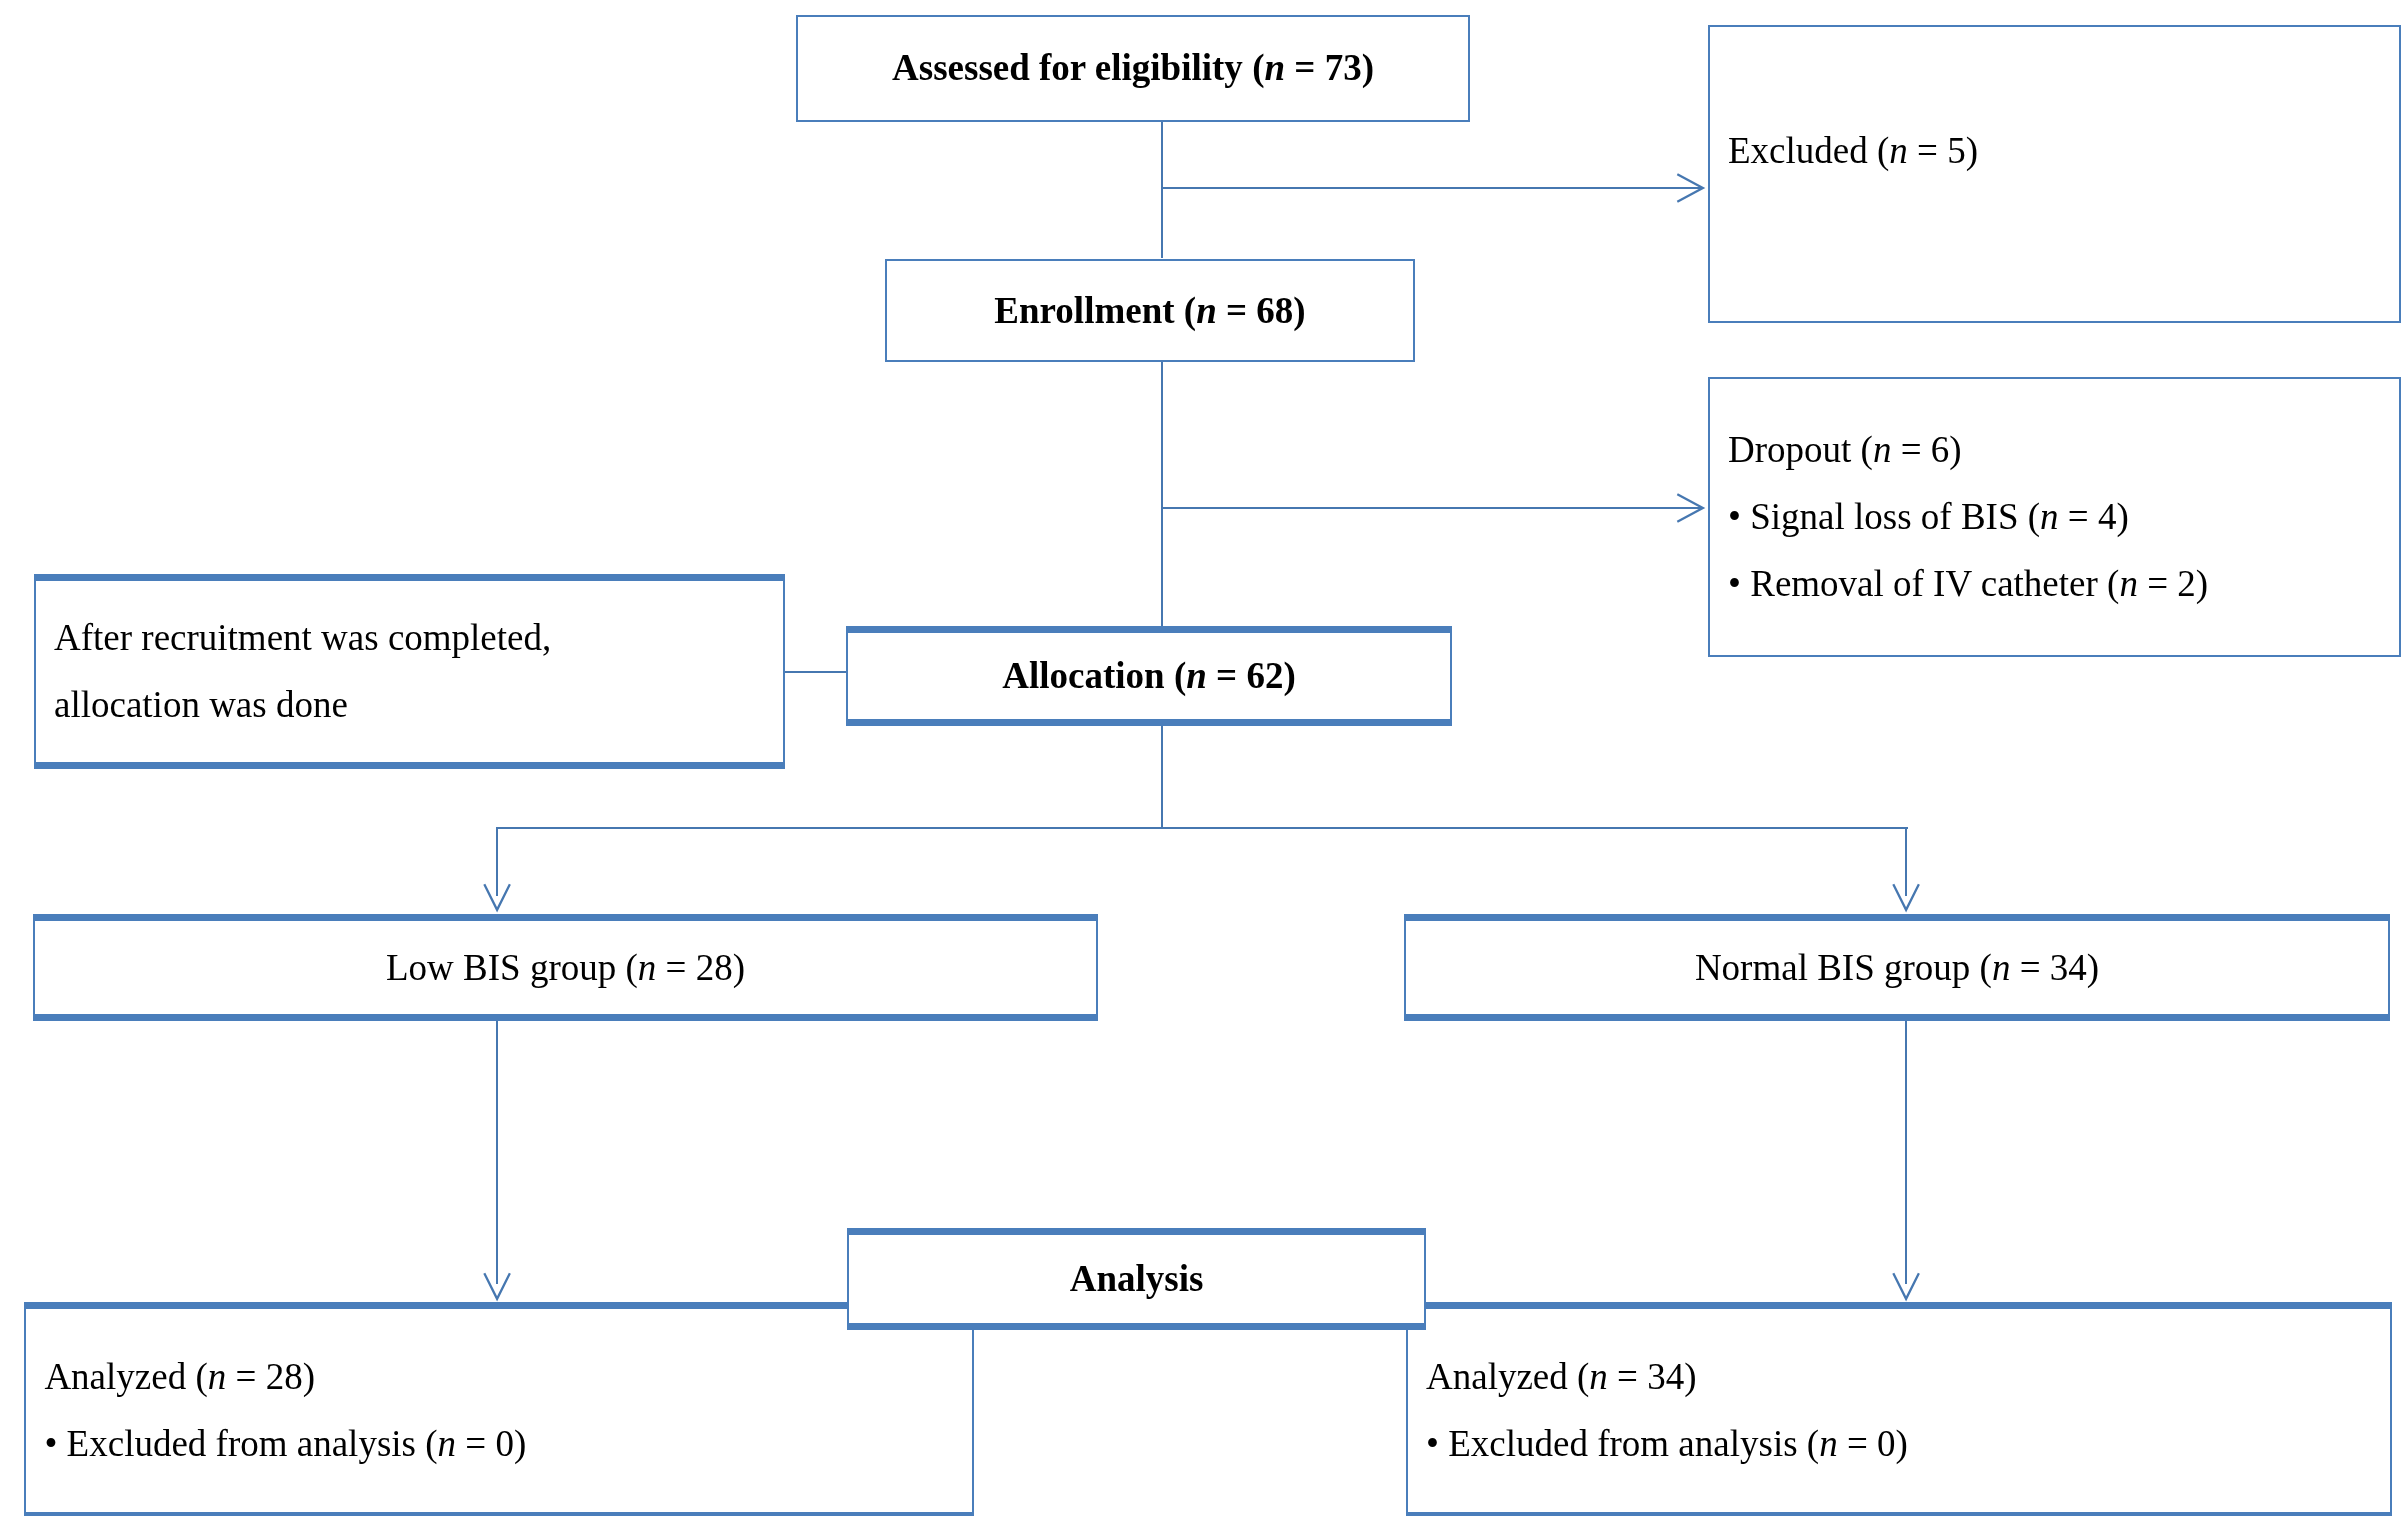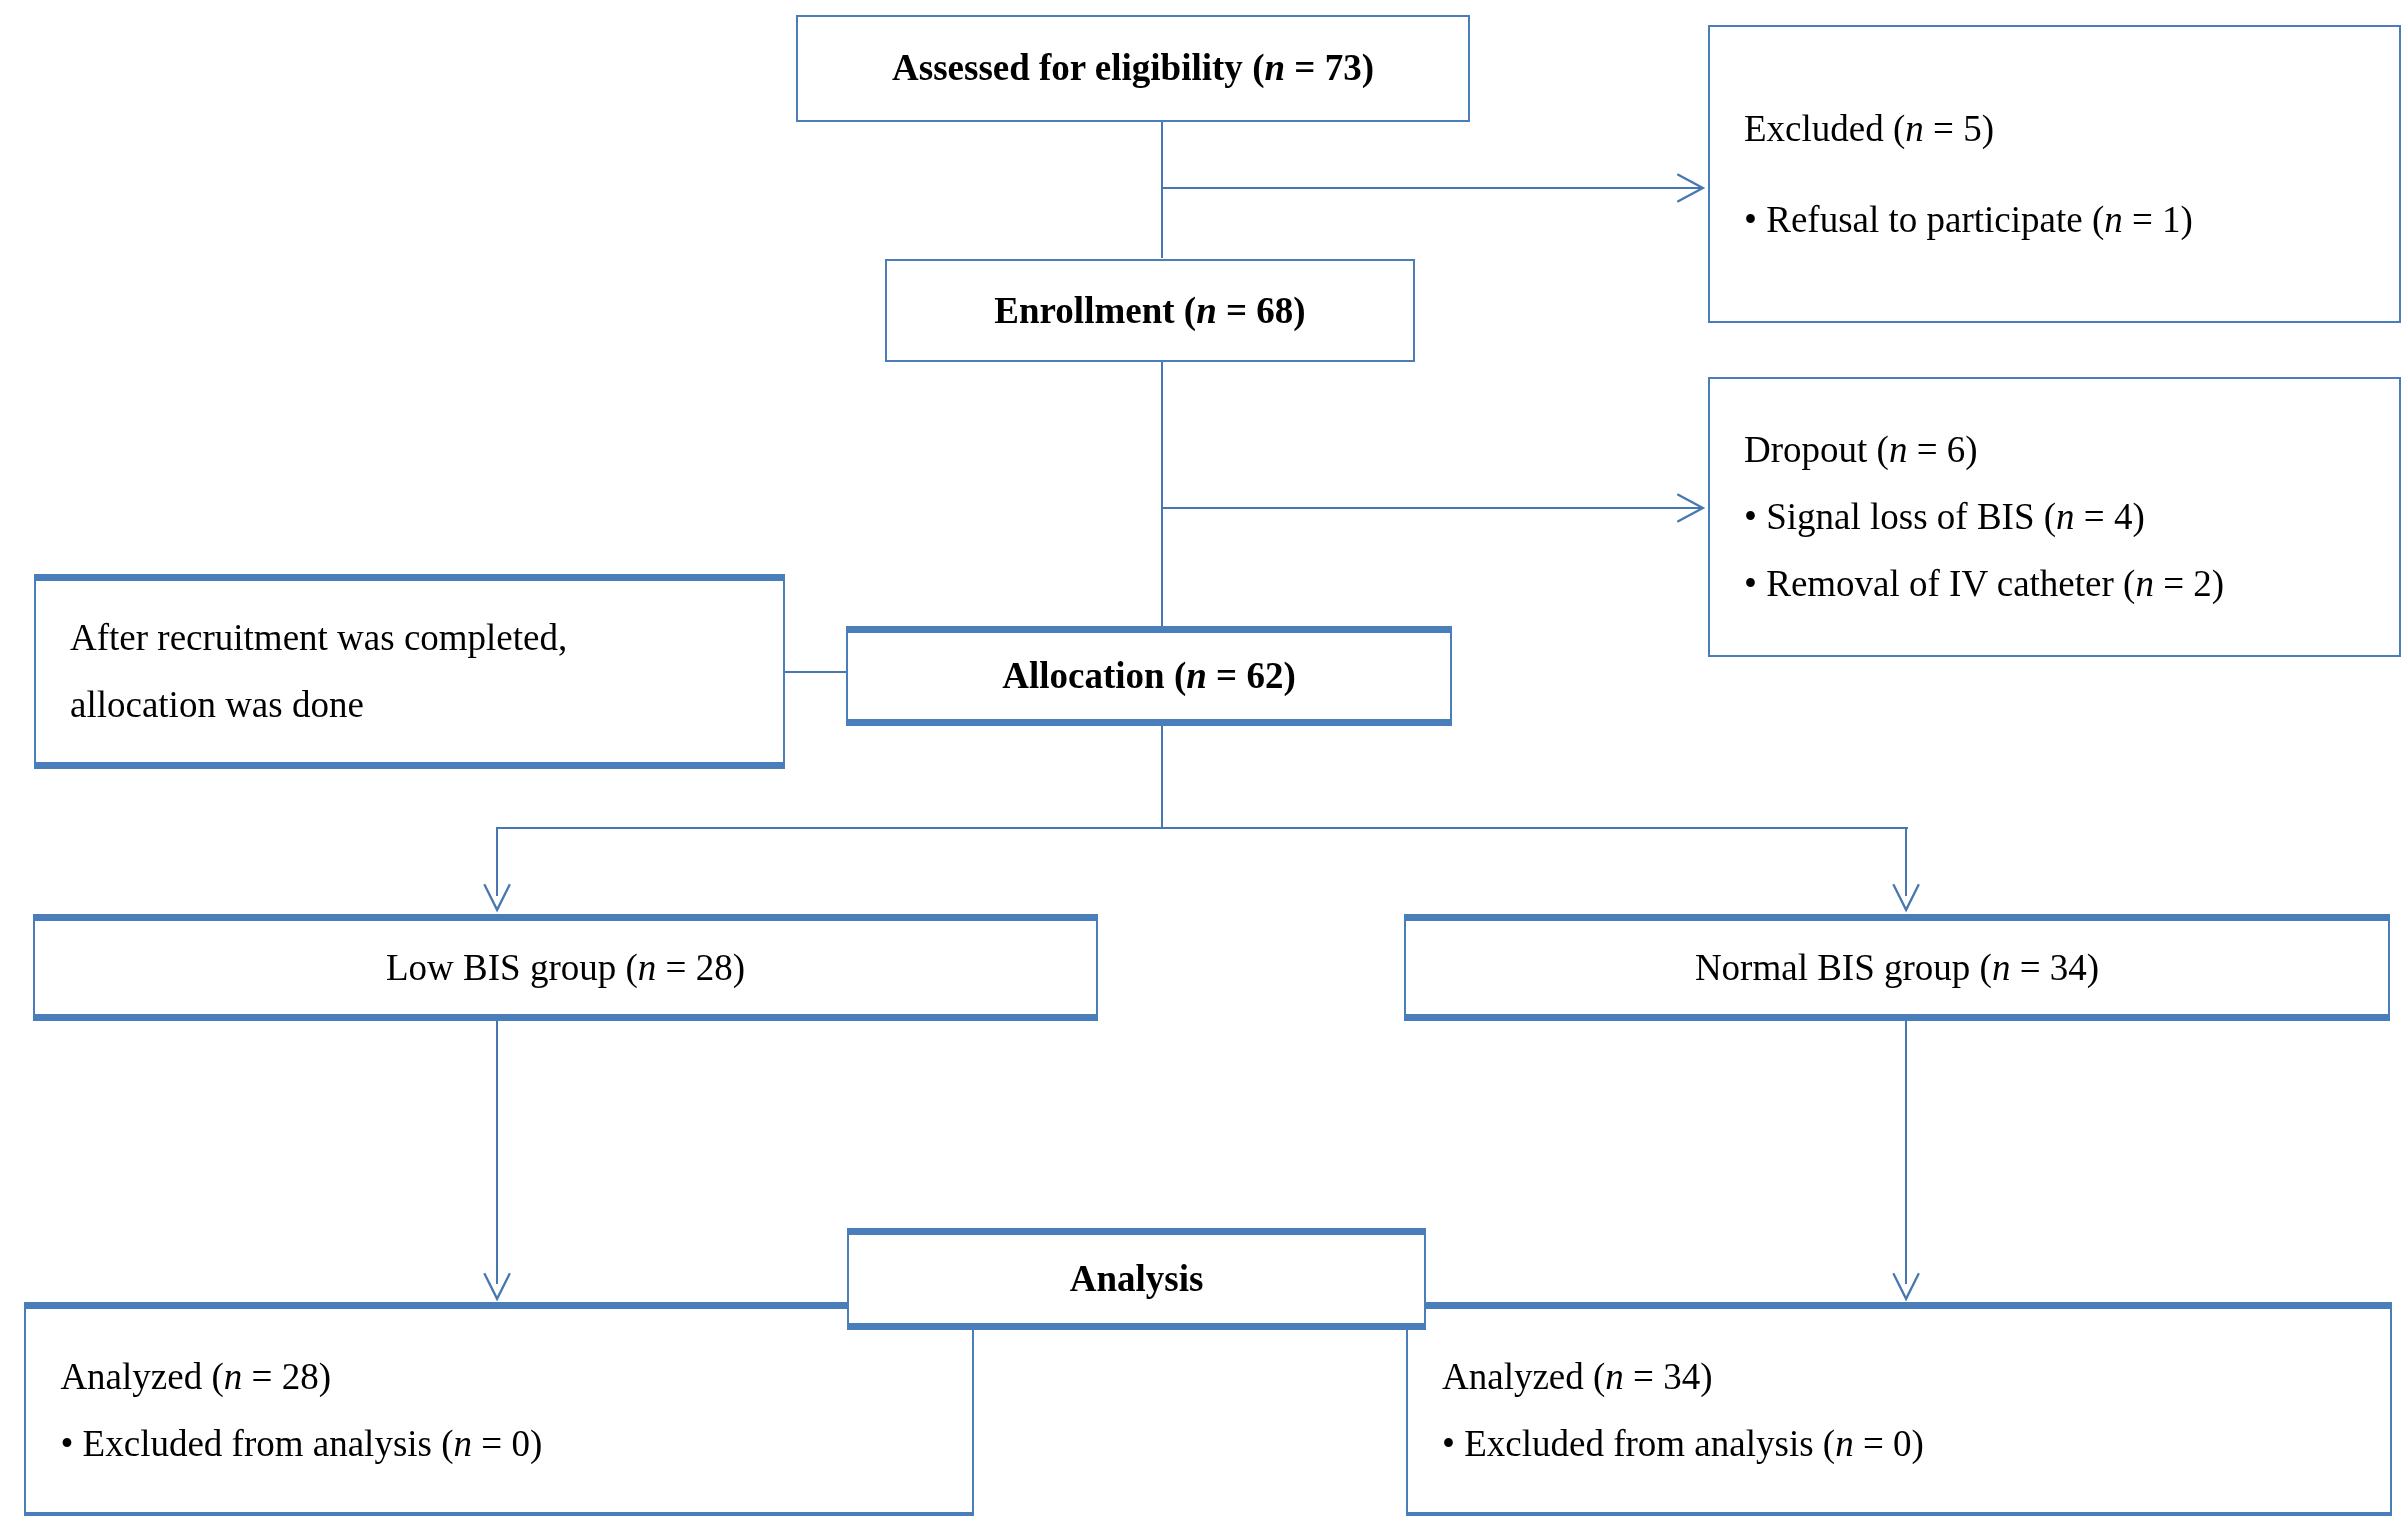--- a/index.html
+++ b/index.html
@@ -31,21 +31,21 @@
   }
   .box .line {
     font-size: 37px;
     line-height: 1.18;
     color: #000000;
     white-space: nowrap;
   }
   .box.center .line { text-align: center; }
   .box.center { align-items: center; }
   .box.left { align-items: flex-start; }
-  .box.left .line { padding-left: 34px; }
+  .box.left .line { padding-left: 18px; }
   .bold .line { font-weight: bold; }
   .ital { font-style: italic; }
   .gap { height: 23.5px; }
 
   
   .vline, .hline {
     position: absolute;
     background: #4a7ebb;
   }
   .vline { width: 2.7px; }
@@ -105,23 +105,20 @@
       <span>Assessed for eligibility</span><span> </span><span>(</span><span class="ital">n</span><span> = </span><span>73</span><span>)</span>
     </div>
   </div>
 
   <div class="box left" style="left:1708px; top:25px; width:693px; height:298px;">
     <div class="line">
       <span>Excluded</span><span> </span><span>(</span><span class="ital">n</span><span> = </span><span>5</span><span>)</span>
     </div>
     <div class="gap"></div>
     <div class="gap"></div>
-    <div class="line">
-      <span>•</span><span> </span><span>Refusal to participate</span><span> </span><span>(</span><span class="ital">n</span><span> = </span><span>1</span><span>)</span>
-    </div>
   </div>
 
   <div class="box center bold" style="left:885px; top:259px; width:530px; height:103px;">
     <div class="line">
       <span>Enrollment</span><span> </span><span>(</span><span class="ital">n</span><span> = </span><span>68</span><span>)</span>
     </div>
   </div>
 
   <div class="box left" style="left:1708px; top:377px; width:693px; height:280px;">
     <div class="line">

